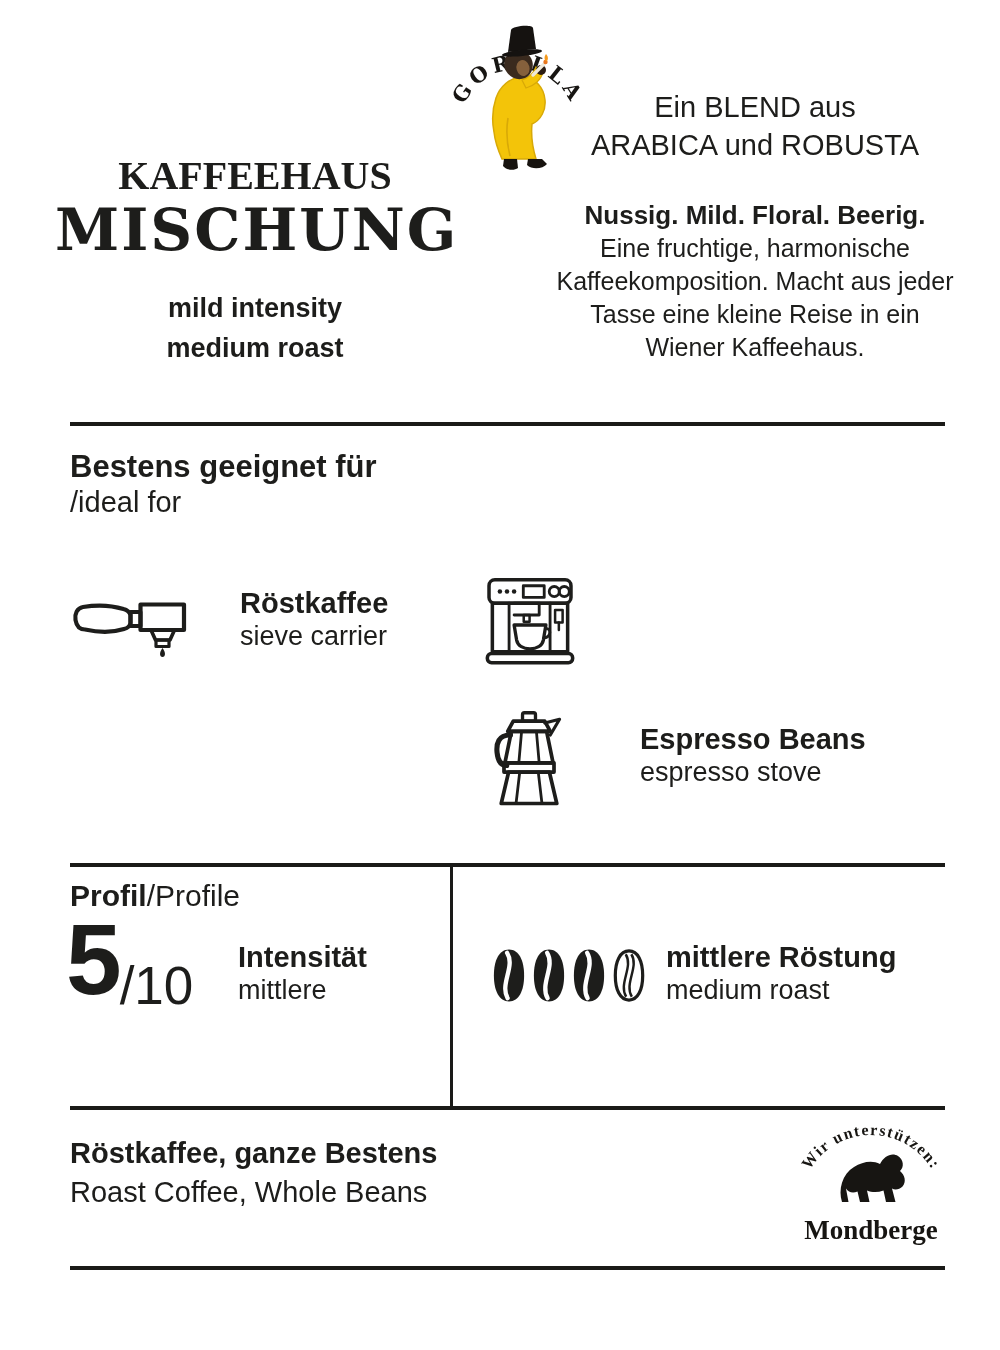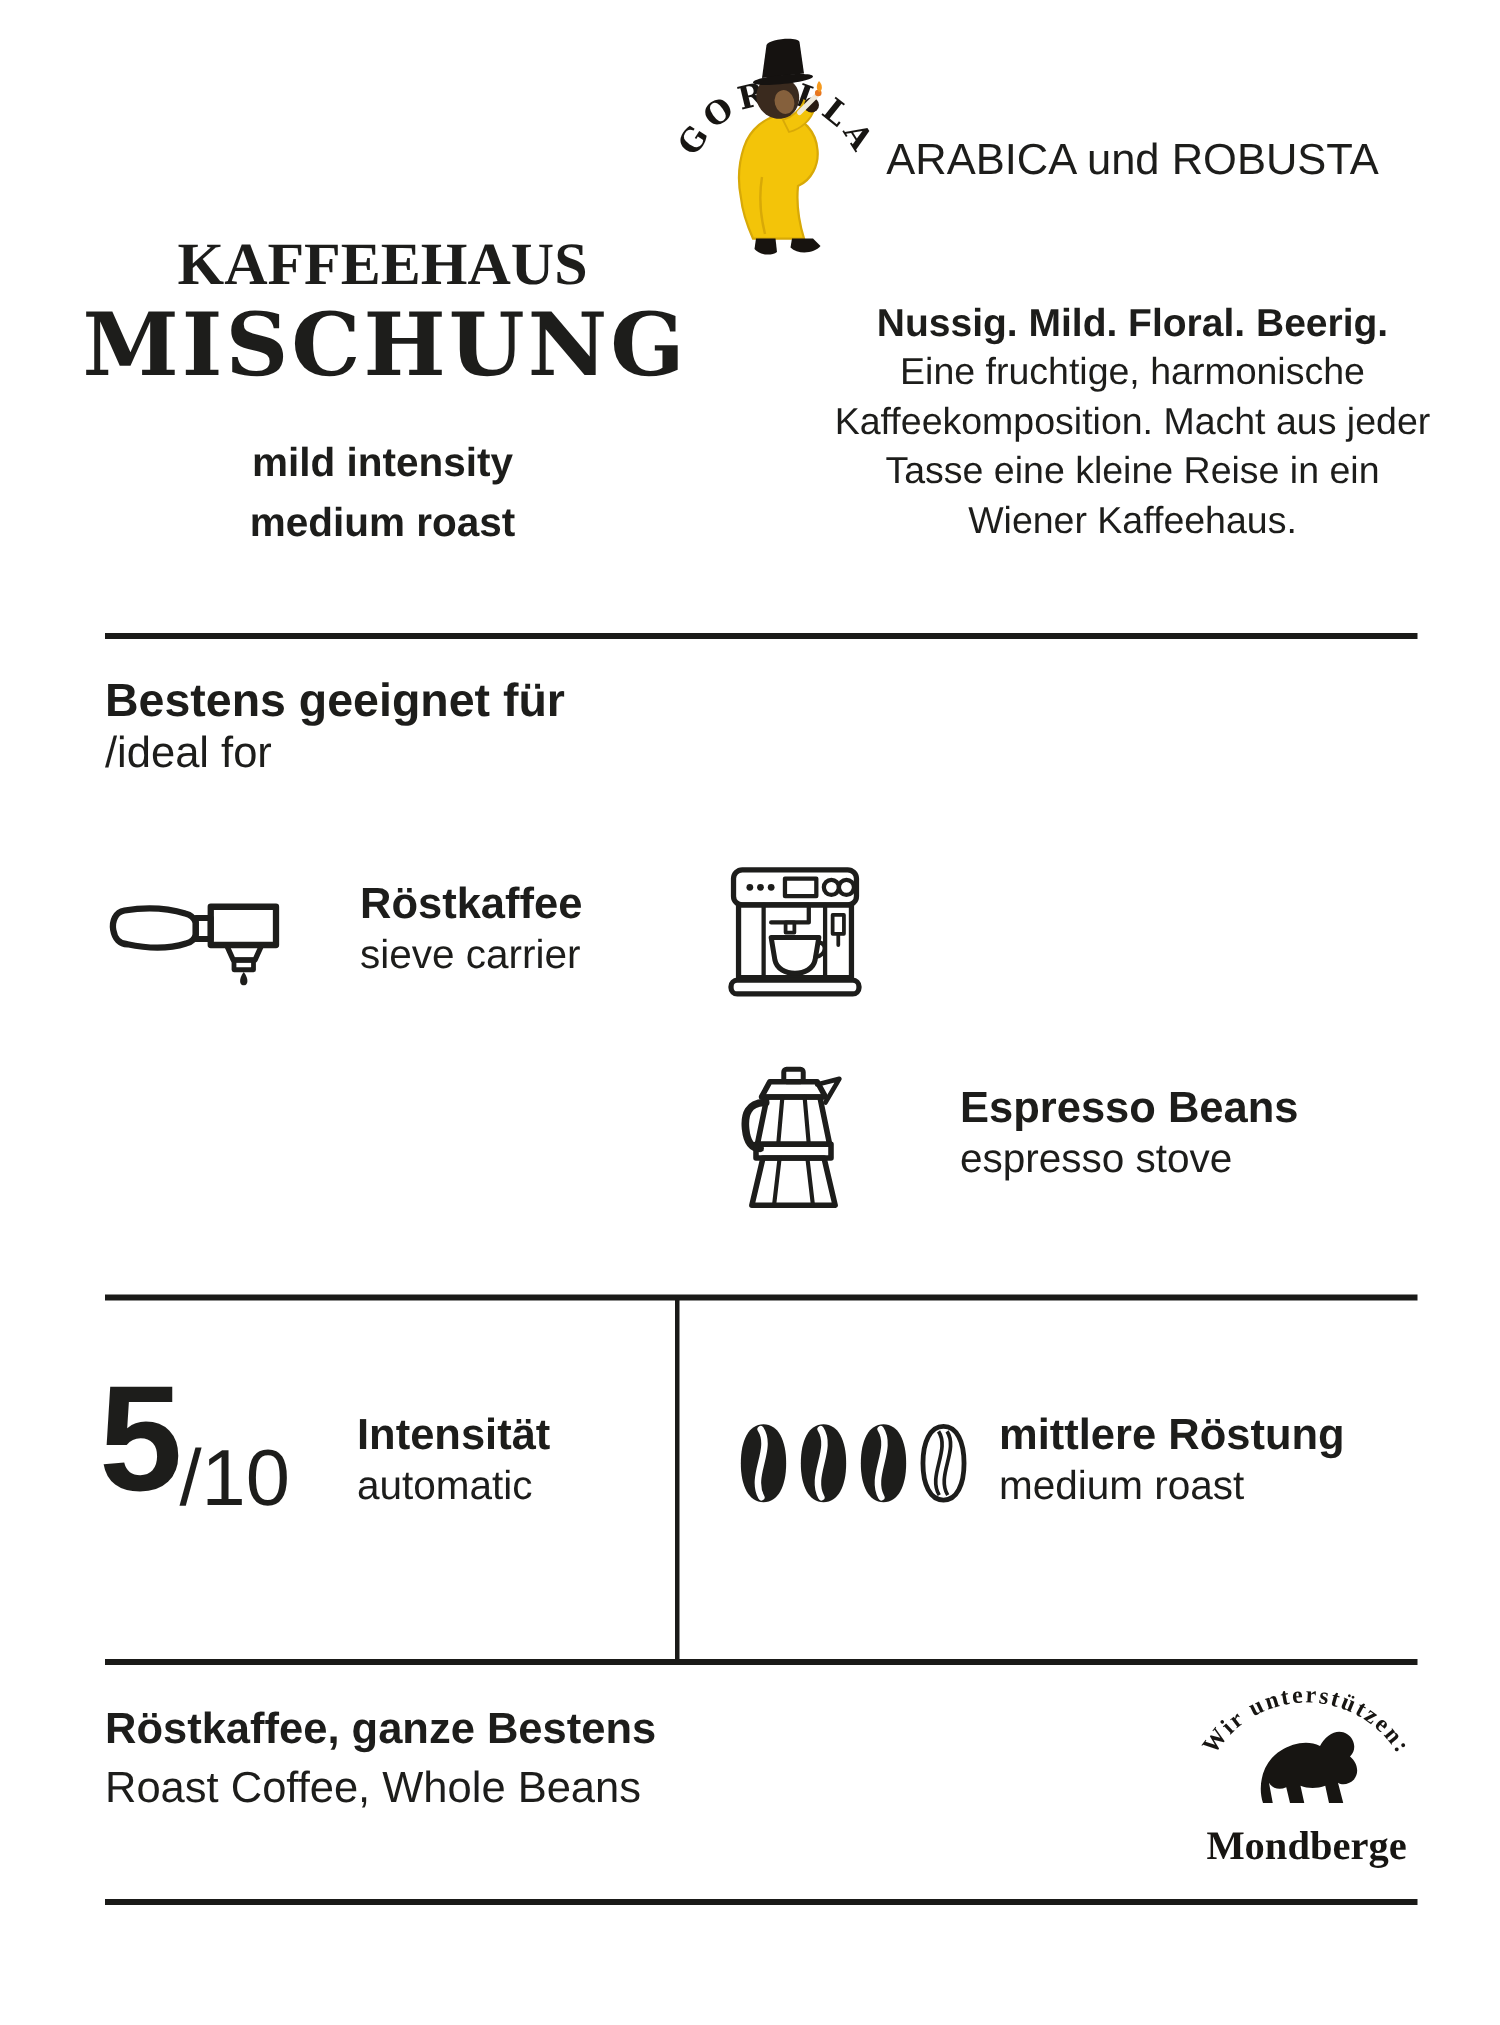--- a/index.html
+++ b/index.html
@@ -94,20 +94,21 @@
   <div class="title-block">
     <div class="title-l1">KAFFEEHAUS</div>
     <div class="title-l2">MISCHUNG</div>
     <div class="subtitle">
       <span style="display:block">mild intensity</span>
       <span style="display:block">medium roast</span>
     </div>
   </div>
 
   <div class="blend-block">
+    <span style="display:block">Ein BLEND aus</span>
     <span style="display:block">ARABICA und ROBUSTA</span>
   </div>
 
   <div class="tasting-block">
     <div class="tasting-bold">Nussig. Mild. Floral. Beerig.</div>
     <span class="desc-line">Eine fruchtige, harmonische</span>
     <span class="desc-line">Kaffeekomposition. Macht aus jeder</span>
     <span class="desc-line">Tasse  eine kleine Reise in ein</span>
     <span class="desc-line">Wiener Kaffeehaus.</span>
   </div>
@@ -166,27 +167,30 @@
     <line class="icon-outline" stroke-width="3" x1="50" y1="67" x2="54" y2="101"></line>
   </svg>
   <div class="item-labels l3">
     <div class="lbl-de">Espresso Beans</div>
     <div class="lbl-en">espresso stove</div>
   </div>
 
   <div class="hrule hr2"></div>
   <div class="vrule"></div>
 
+  <div class="profil-heading">
+    <span class="de">Profil</span><span class="en">/Profile</span>
+  </div>
   <div class="intensity-num">
     <span class="big5">5</span>
     <span class="slash10">/10</span>
   </div>
   <div class="intensity-labels">
     <div class="lbl-de">Intensität</div>
-    <div class="lbl-en">automatic</div>
+    <div class="lbl-en">mittlere</div>
   </div>
 
   <div class="beans-row">
       <svg class="bean" viewBox="0 0 36 58">
         <path d="M18 1.5 C28.5 1.5 34 13 34 29 C34 45 28.5 56.5 18 56.5 C7.5 56.5 2 45 2 29 C2 13 7.5 1.5 18 1.5 Z" fill="#1d1d1b"></path>
         <path d="M16 5 C25 19 8 38 16.5 53" stroke="#fff" stroke-width="4.6" fill="none" stroke-linecap="round"></path>
       </svg>
       <svg class="bean" viewBox="0 0 36 58">
         <path d="M18 1.5 C28.5 1.5 34 13 34 29 C34 45 28.5 56.5 18 56.5 C7.5 56.5 2 45 2 29 C2 13 7.5 1.5 18 1.5 Z" fill="#1d1d1b"></path>
         <path d="M16 5 C25 19 8 38 16.5 53" stroke="#fff" stroke-width="4.6" fill="none" stroke-linecap="round"></path>

